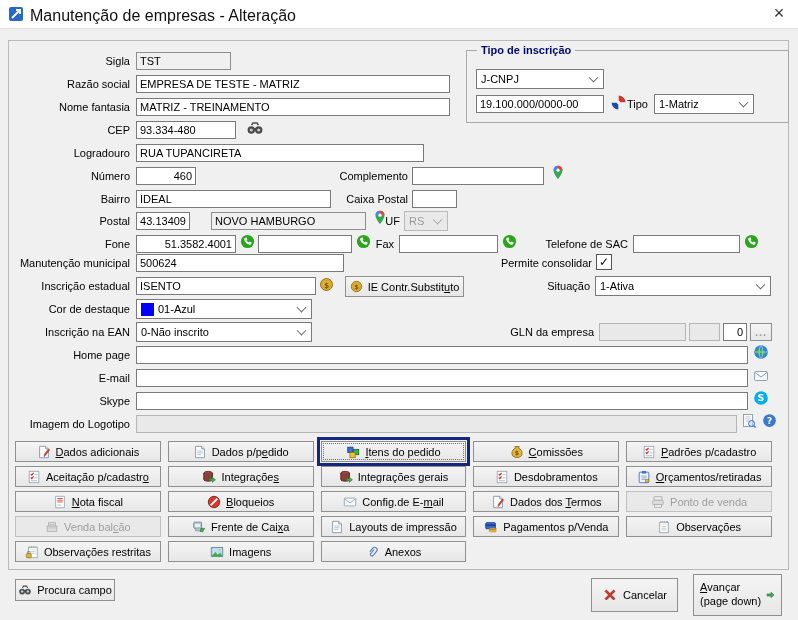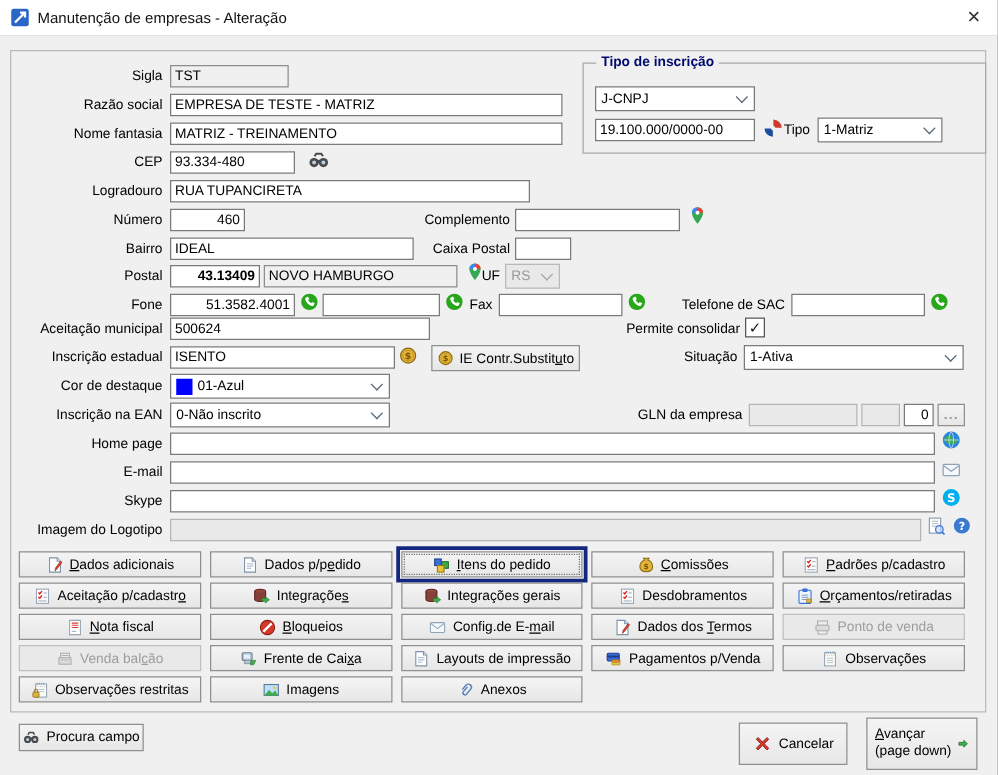--- a/index.html
+++ b/index.html
@@ -2,21 +2,21 @@
 <html><head>
 <meta charset="utf-8">
 <style>
   html,body{margin:0;padding:0;}
   body{
     width:798px;height:620px;position:relative;overflow:hidden;
     background:#f0f0f0;font-family:"Liberation Sans",sans-serif;font-size:11px;color:#000;
     outline:1px solid #9a9a9a;
   }
   .titlebar{position:absolute;left:0;top:0;width:798px;height:28px;background:#ffffff;border-bottom:1px solid #e2e2e2;}
-  .title-text{position:absolute;left:30px;top:7px;font-size:12px;color:#111;}
+  .title-text{position:absolute;left:30px;top:7px;font-size:16px;color:#111;}
   .app-icon{position:absolute;left:8px;top:6px;width:16px;height:16px;}
   .close-btn{position:absolute;right:2px;top:0;width:34px;height:27px;display:flex;align-items:center;justify-content:center;font-size:18px;color:#333;}
   .frame{position:absolute;left:8px;top:40px;width:779px;height:528px;border:1px solid #b9b9b9;background:#f0f0f0;}
   .lbl{position:absolute;left:0;width:130px;text-align:right;white-space:nowrap;}
   .inp{position:absolute;box-sizing:border-box;height:18px;background:#fff;border:1px solid #7a7a7a;
        font-family:"Liberation Sans",sans-serif;font-size:11px;padding:1px 3px;color:#000;}
   .inp.flat{background:#f0f0f0;border-color:#8d8d8d;}
   .inp.dis{background:#e9e9e9;border-color:#b5b5b5;color:#9a9a9a;}
   .inp.ta-r{text-align:right;}
   .combo{position:absolute;box-sizing:border-box;height:20px;background:#fff;border:1px solid #7a7a7a;
@@ -239,21 +239,21 @@
 <svg class="ficon" style="left:550px;top:164px" width="16" height="16">
     <use href="#i-pin"></use>
   </svg>
 
 <div class="lbl" style="top:193px">Bairro</div>
 <input class="inp" style="left: 136px; top: 190px; width: 195px;" value="IDEAL">
 <div class="lbl" style="left:300px;width:108px;top:193px">Caixa Postal</div>
 <input class="inp" style="left: 412px; top: 190px; width: 45px;" value="">
 
 <div class="lbl" style="top:215px">Postal</div>
-<input class="inp ta-r" style="left: 136px; top: 212px; width: 72px; font-weight: bold;" value="43.13409">
+<input class="inp ta-r" style="left: 136px; top: 212px; width: 54px;" value="43.13409">
 <input class="inp flat" style="left: 211px; top: 212px; width: 155px;" value="NOVO HAMBURGO">
 <svg class="ficon" style="left:372px;top:209px" width="16" height="16">
     <use href="#i-pin"></use>
   </svg>
 <div class="lbl" style="left:360px;width:40px;top:215px">UF</div>
 <div class="combo dis" style="left:404px;top:211px;width:44px">
     <span>RS</span>
     <i class="chev"></i>
   </div>
 
@@ -270,21 +270,21 @@
 <input class="inp" style="left: 399px; top: 235px; width: 99px;" value="">
 <svg class="ficon" style="left:502px;top:234px" width="15" height="15">
     <use href="#i-wa"></use>
   </svg>
 <div class="lbl" style="left:500px;width:128px;top:238px">Telefone de SAC</div>
 <input class="inp" style="left: 633px; top: 235px; width: 107px;" value="">
 <svg class="ficon" style="left:744px;top:234px" width="15" height="15">
     <use href="#i-wa"></use>
   </svg>
 
-<div class="lbl" style="top:257px">Aceitação municipal</div>
+<div class="lbl" style="top:257px">Manutenção municipal</div>
 <input class="inp" style="left: 136px; top: 254px; width: 208px;" value="500624">
 <div class="lbl" style="left:460px;width:132px;top:257px">Permite consolidar</div>
 <div class="cb checked" style="left:596px;top:254px">✓</div>
 
 <div class="lbl" style="top:280px">Inscrição estadual</div>
 <input class="inp" style="left: 136px; top: 277px; width: 180px;" value="ISENTO">
 <svg class="ficon" style="left:319px;top:277px" width="15" height="15">
     <use href="#i-coin"></use>
   </svg>
 <div class="mini-btn" style="left:345px;top:276px;width:119px;height:21px">

